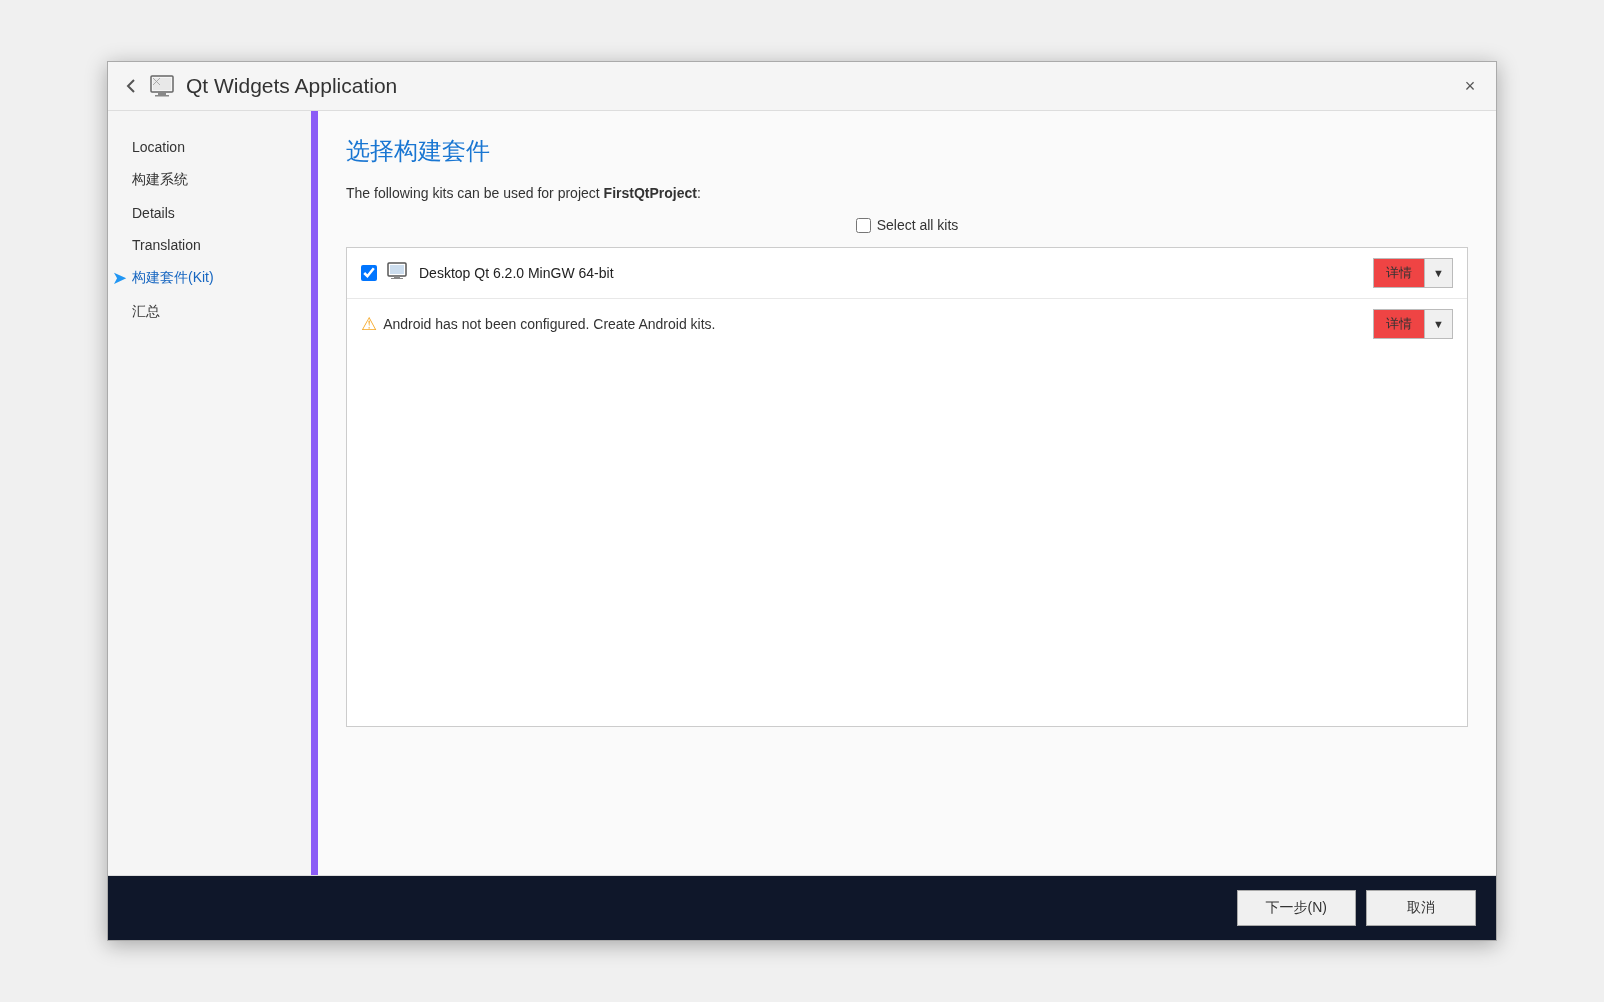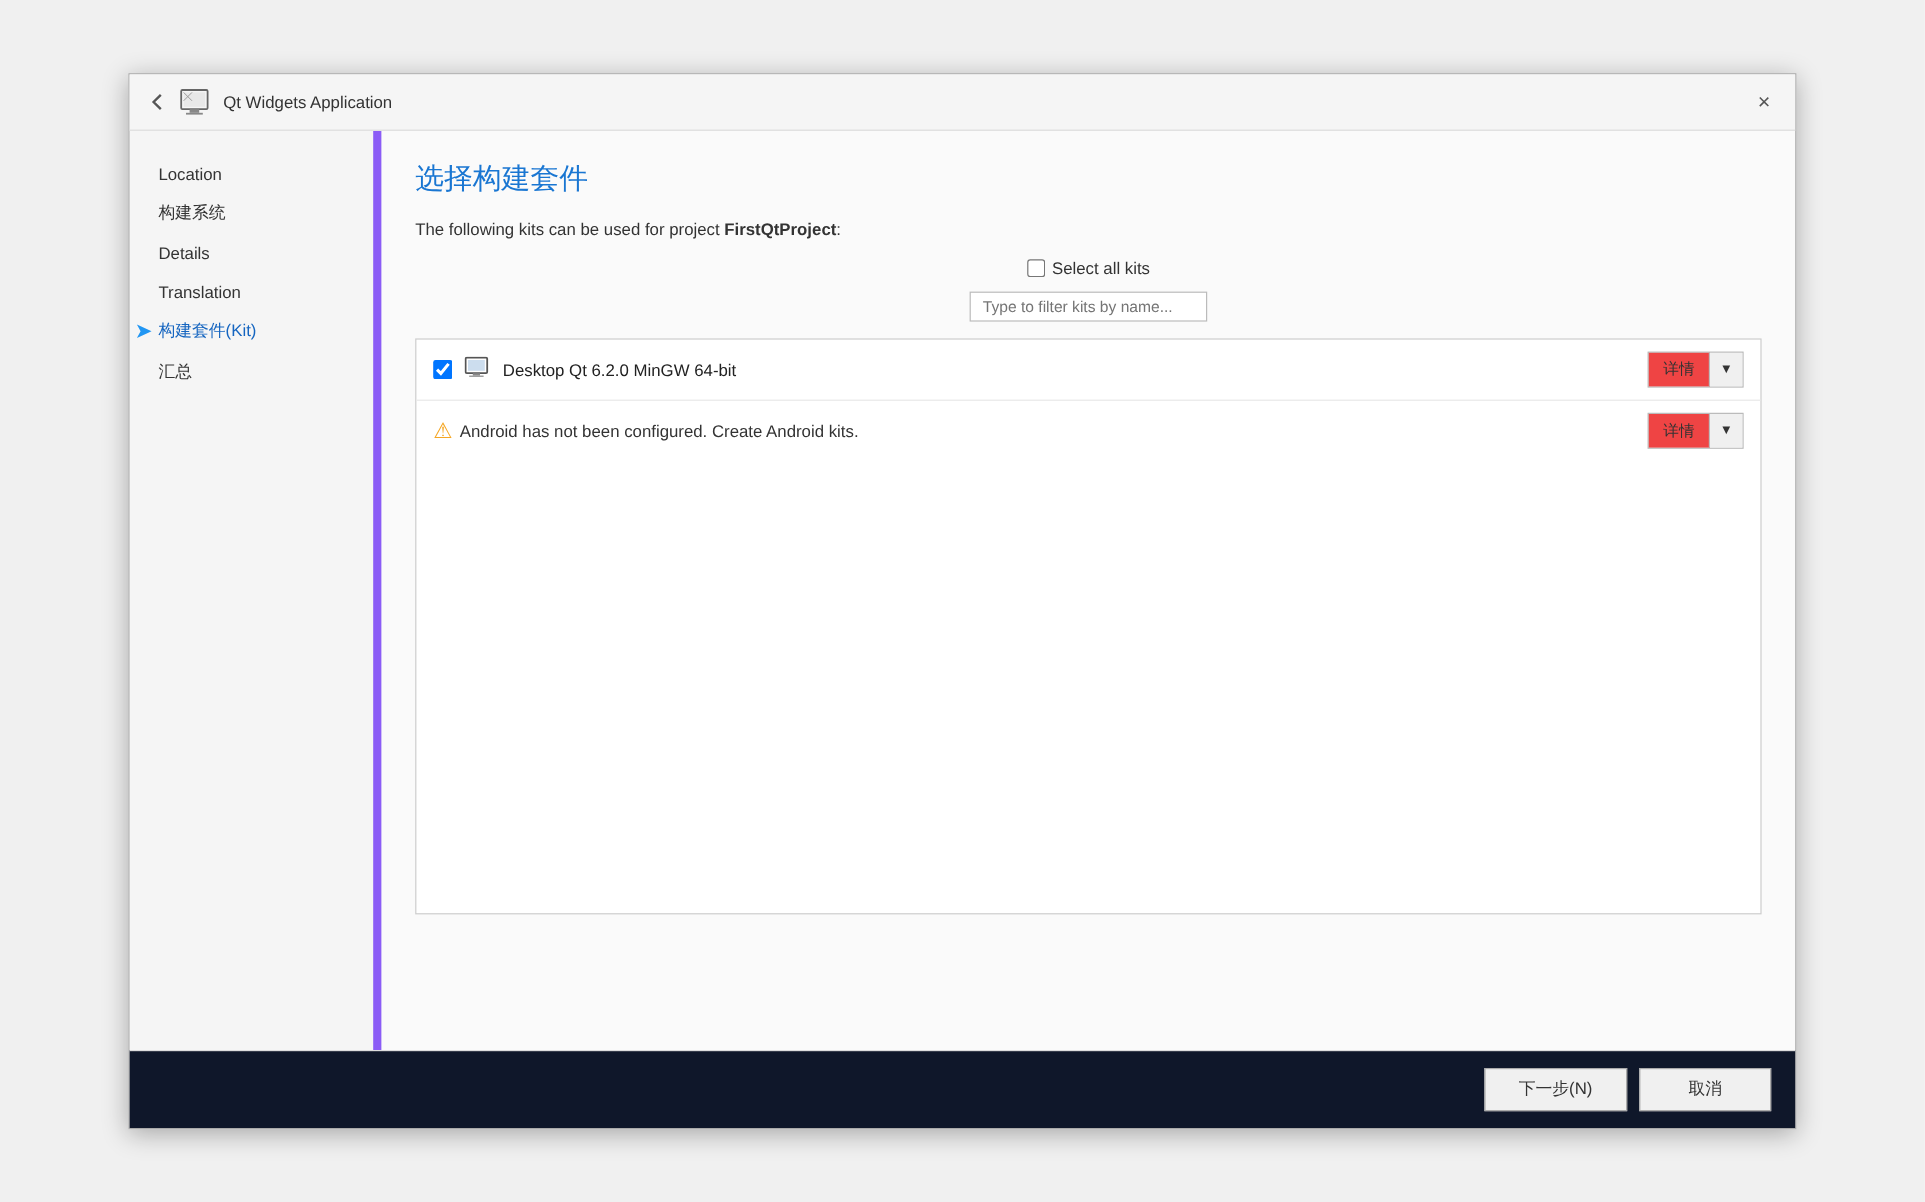--- a/index.html
+++ b/index.html
@@ -55,21 +55,21 @@
       align-items: center;
       justify-content: center;
     }
 
     .title-bar-icon svg {
       width: 28px;
       height: 22px;
     }
 
     .title-bar-title {
-      font-size: 14px;
+      font-size: 21px;
       color: #333;
     }
 
     .close-btn {
       position: absolute;
       right: 12px;
       top: 50%;
       transform: translateY(-50%);
       font-size: 18px;
       color: #555;
@@ -331,21 +331,20 @@
 
       <div class="description">
         <span>The following kits can be used for project </span><strong>FirstQtProject</strong><span>:</span>
       </div>
 
       <div class="filter-row">
         <div class="select-all-checkbox">
           <input type="checkbox" id="selectAll" style="">
           <label for="selectAll">Select all kits</label>
         </div>
-        <input class="filter-input" type="text" placeholder="Type to filter kits by name..." style="">
       </div>
 
       <div class="kits-list">
 
         <div class="kit-row">
           <input type="checkbox" class="kit-checkbox" checked="" style="">
           <span class="kit-icon">
             <svg width="22" height="18" viewBox="0 0 22 18">
               <rect x="1" y="1" width="18" height="13" rx="1" fill="none" stroke="#555" stroke-width="1.5"></rect>
               <rect x="3" y="3" width="14" height="9" fill="#cde"></rect>

